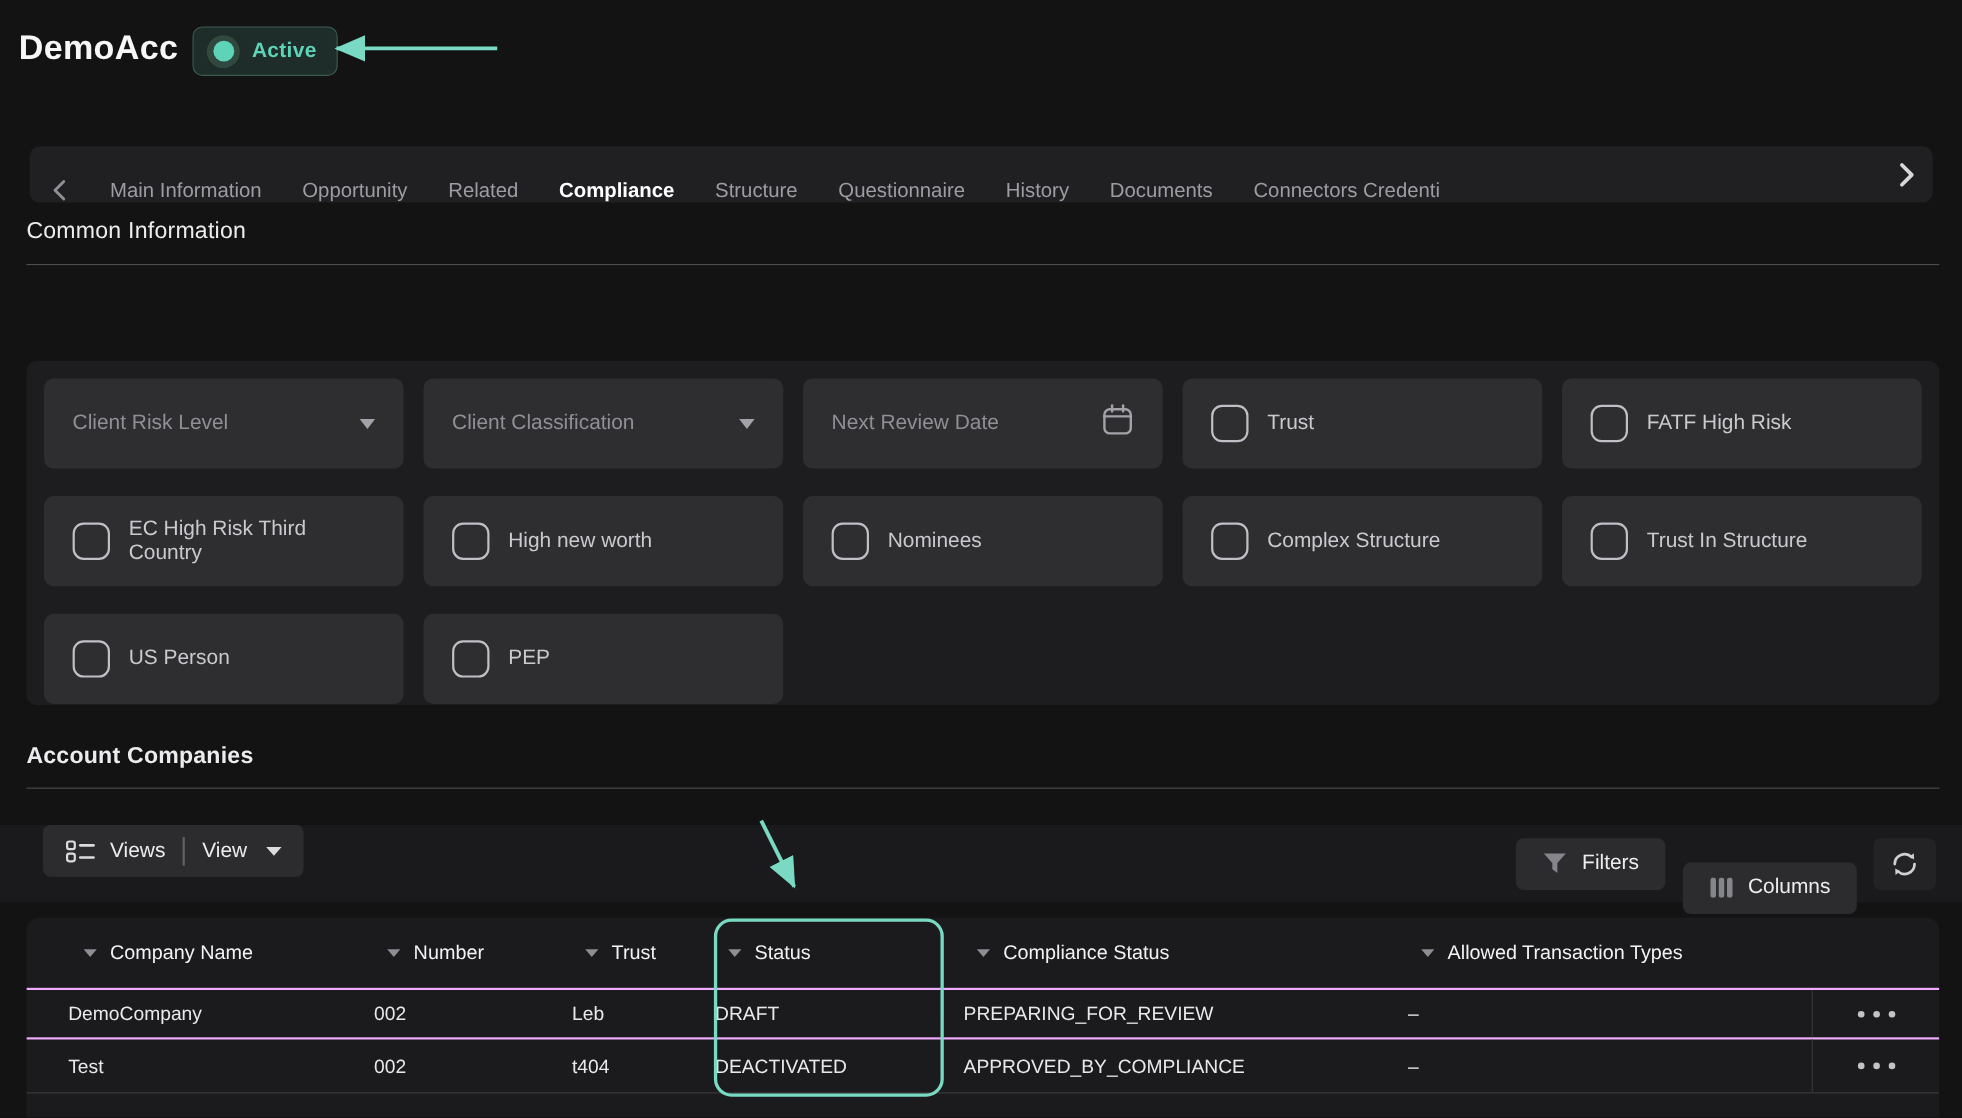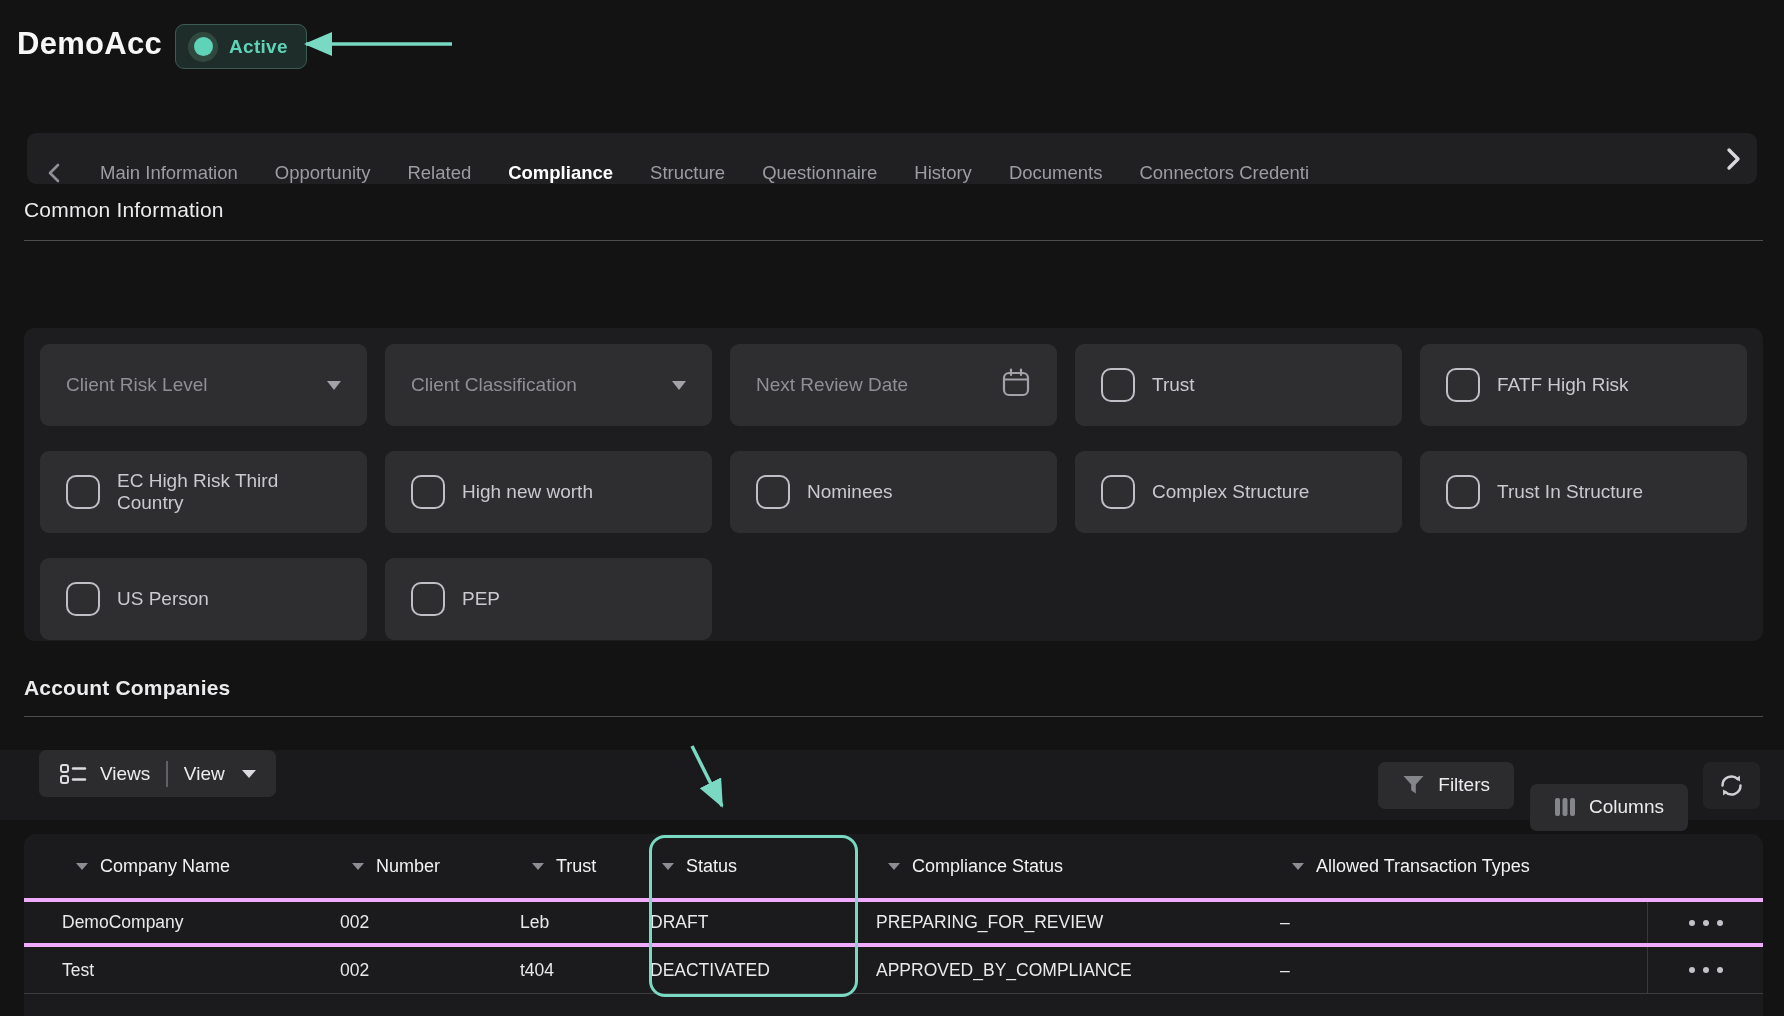--- a/index.html
+++ b/index.html
@@ -106,21 +106,21 @@
   .th {
     display:flex; align-items:center; gap:12px; padding-left:28px;
     font-size:18px; color:#f2f2f4; white-space:nowrap; overflow:hidden;
   }
   .th:first-child { padding-left:52px; }
   .sort-caret {
     width:0; height:0; flex:0 0 auto;
     border-left:6px solid transparent; border-right:6px solid transparent;
     border-top:7px solid #8d8d94;
   }
-  .trow { height:45px; border-top:4px solid #f0abfc; }
+  .trow { height:45px; border-top:2px solid #f0abfc; }
   .trow.r2 { height:50px; }
   .tb-bottom { border-top:1px solid #3d3d40; height:0; }
   .td {
     display:flex; align-items:center; padding-left:16px;
     font-size:17.5px; color:#e9e9ec; white-space:nowrap; overflow:hidden;
   }
   .td:first-child { padding-left:38px; }
   .td.actions { border-left:1px solid #39393c; justify-content:center; padding-left:0; cursor:pointer; }
   .dots { display:flex; gap:8px; }
   .dots i { width:6px; height:6px; border-radius:50%; background:#c2c2c8; display:block; }

